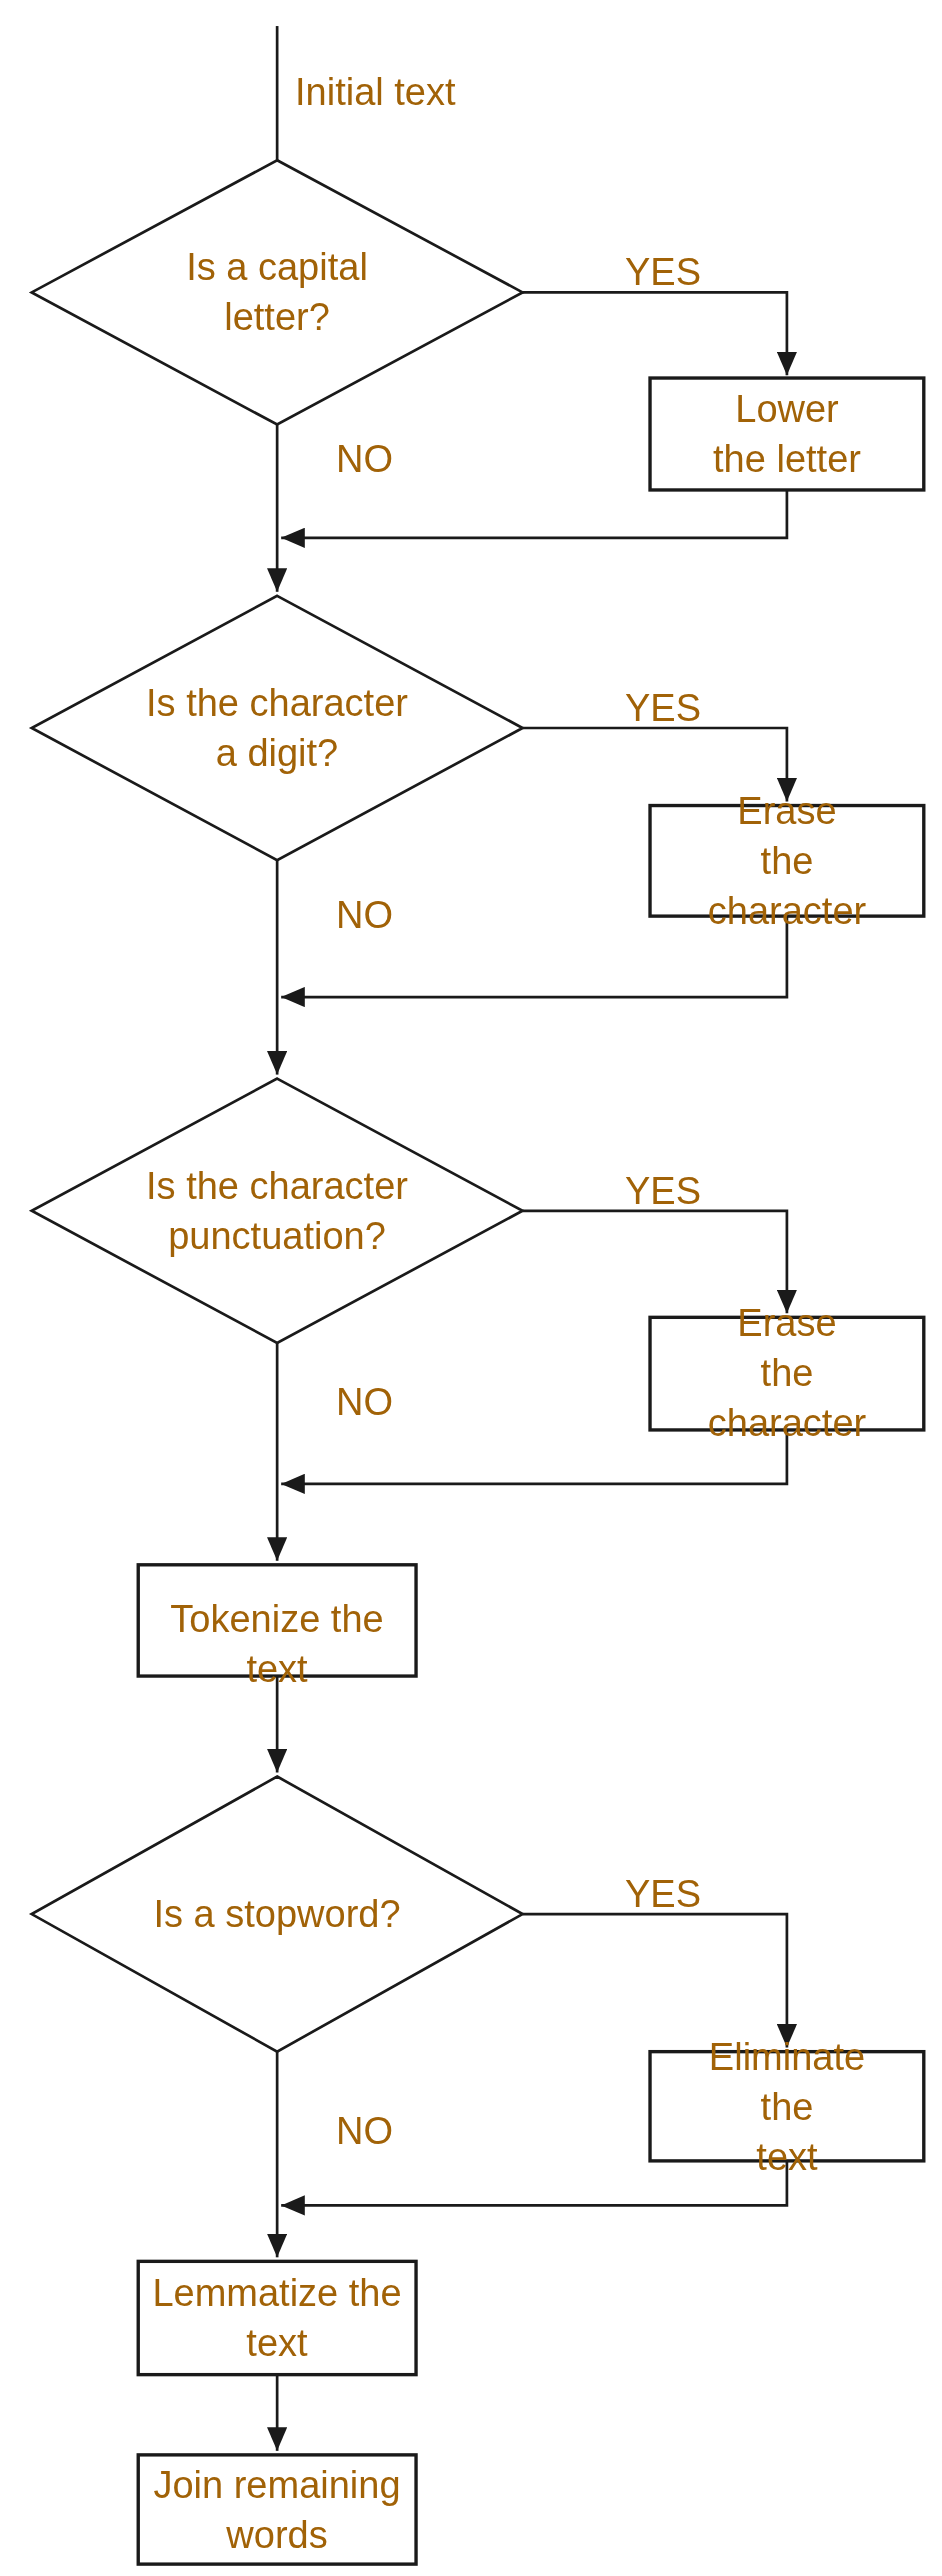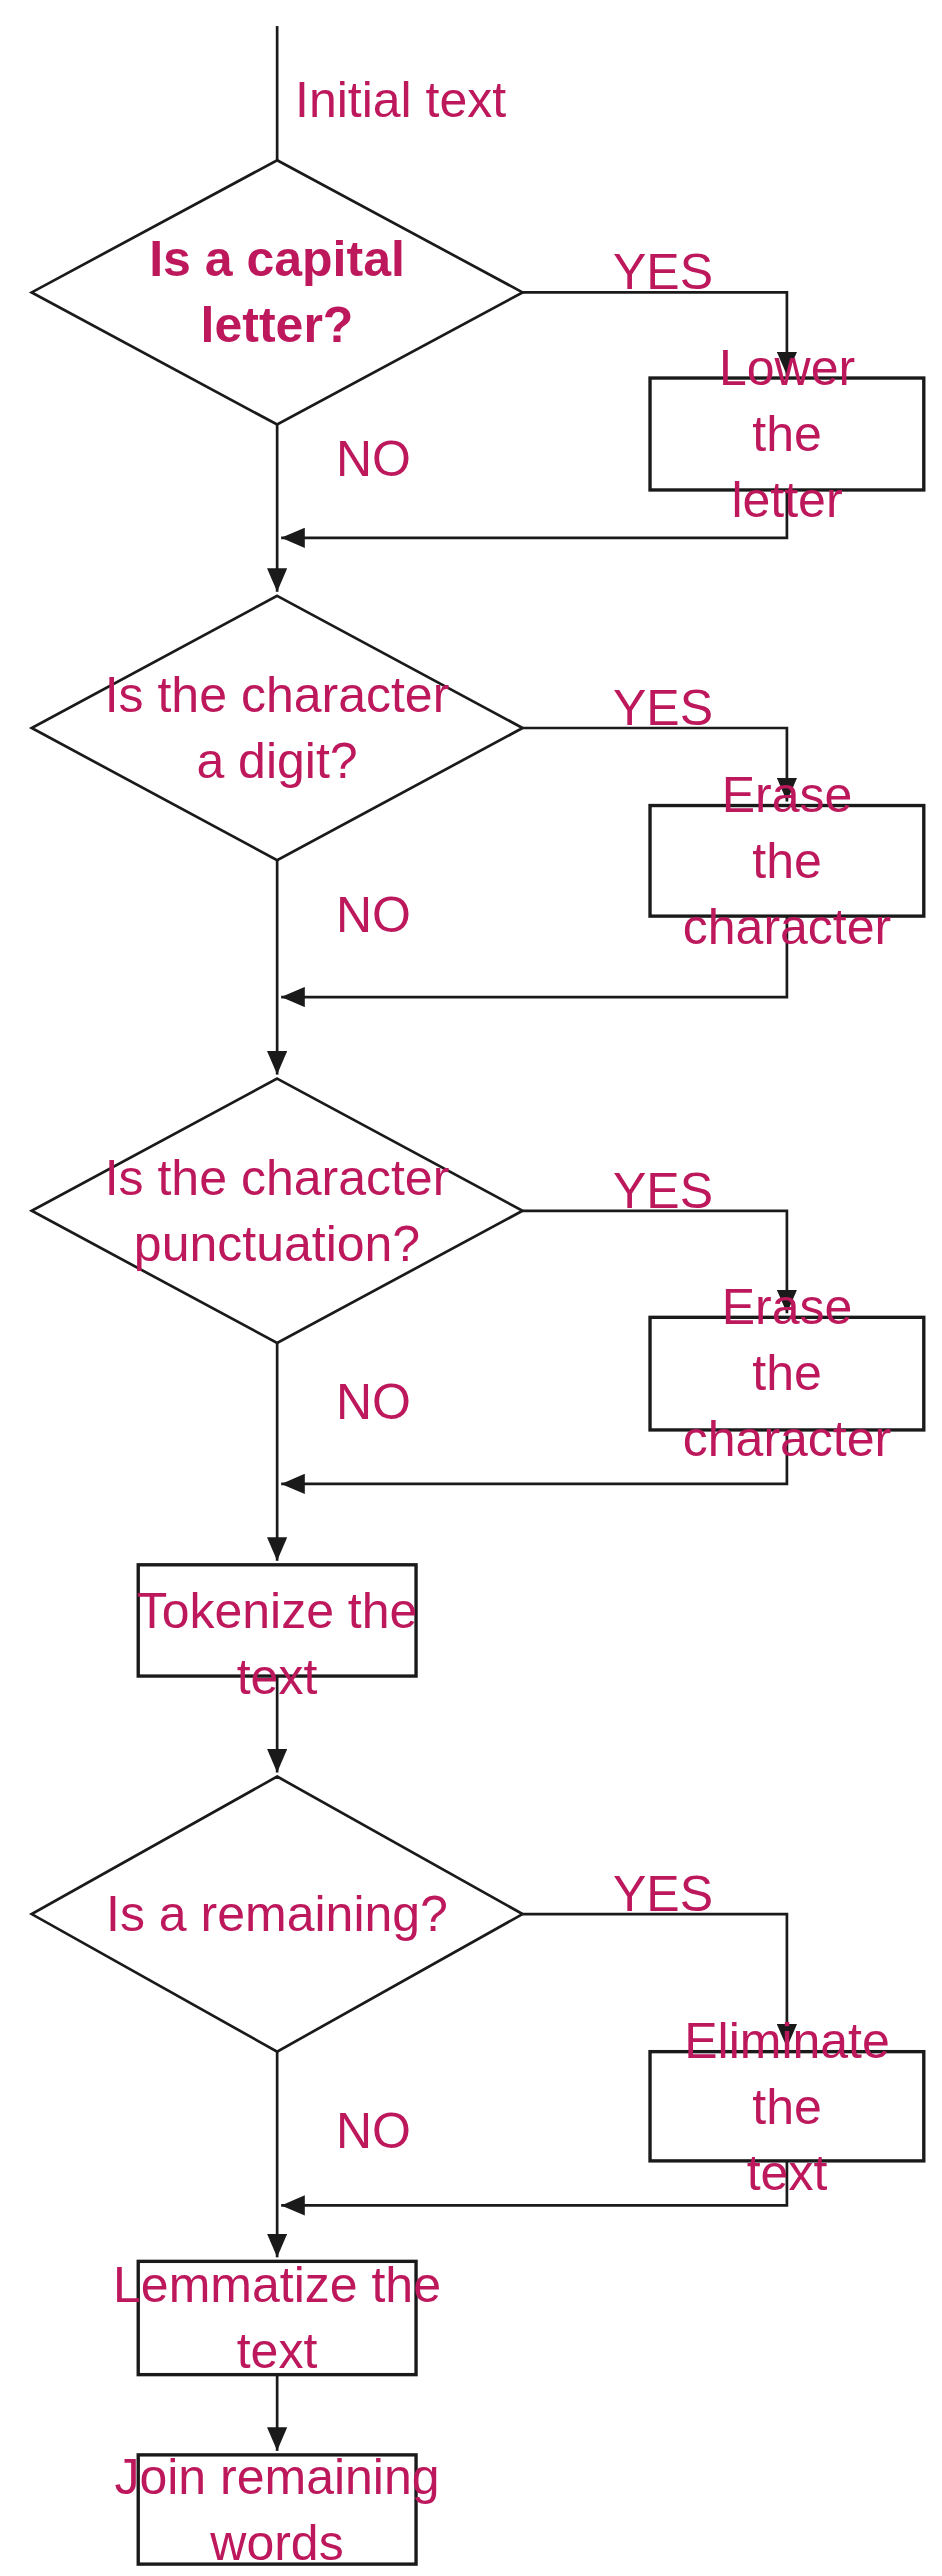--- a/index.html
+++ b/index.html
@@ -26,23 +26,23 @@
     fill: none;
   }
   .shape {
     fill: #ffffff;
     stroke: #1a1a1a;
   }
   .diamond { stroke-width: 4; }
   .box     { stroke-width: 5; }
   .lbl {
     position: absolute;
-    font-size: 50px;
+    font-size: 38px;
     line-height: 1.32;
-    color: #be185d;
+    color: #a16207;
     white-space: pre-line;
   }
   .center {
     transform: translate(-50%, -50%);
     text-align: center;
   }
   .vcenter {
     transform: translateY(-50%);
     margin-left: 37px;
   }
@@ -94,21 +94,21 @@
       <rect class="shape box" x="964" y="3042" width="406" height="162"></rect>
 
       <rect class="shape box" x="205" y="2320" width="412" height="165"></rect>
       <rect class="shape box" x="205" y="3353" width="412" height="168"></rect>
       <rect class="shape box" x="205" y="3640" width="412" height="162"></rect>
     </g>
   </svg>
 
   <div class="lbl" style="left:295px; top:67px;">Initial text</div>
 
-  <div class="lbl center" style="left:277px; top:292px;font-weight:bold;">Is a capital
+  <div class="lbl center" style="left:277px; top:292px;">Is a capital
 letter?</div>
   <div class="lbl center" style="left:663px; top:272px;">YES</div>
   <div class="lbl vcenter" style="left:299px; top:459px;">NO</div>
   <div class="lbl center" style="left:787px; top:434px;">Lower
 the letter</div>
 
   <div class="lbl center" style="left:277px; top:728px;">Is the character
 a digit?</div>
   <div class="lbl center" style="left:663px; top:708px;">YES</div>
   <div class="lbl vcenter" style="left:299px; top:915px;">NO</div>
@@ -118,21 +118,21 @@
   <div class="lbl center" style="left:277px; top:1211px;">Is the character
 punctuation?</div>
   <div class="lbl center" style="left:663px; top:1191px;">YES</div>
   <div class="lbl vcenter" style="left:299px; top:1402px;">NO</div>
   <div class="lbl center" style="left:787px; top:1373px;">Erase
 the character</div>
 
   <div class="lbl center" style="left:277px; top:1620px;margin-top:24px;">Tokenize the
 text</div>
 
-  <div class="lbl center" style="left:277px; top:1914px;">Is a remaining?</div>
+  <div class="lbl center" style="left:277px; top:1914px;">Is a stopword?</div>
   <div class="lbl center" style="left:663px; top:1894px;">YES</div>
   <div class="lbl vcenter" style="left:299px; top:2131px;">NO</div>
   <div class="lbl center" style="left:787px; top:2107px;">Eliminate the
 text</div>
 
   <div class="lbl center" style="left:277px; top:2318px;">Lemmatize the
 text</div>
   <div class="lbl center" style="left:277px; top:2510px;text-align:center;">Join remaining
 words</div>
 

